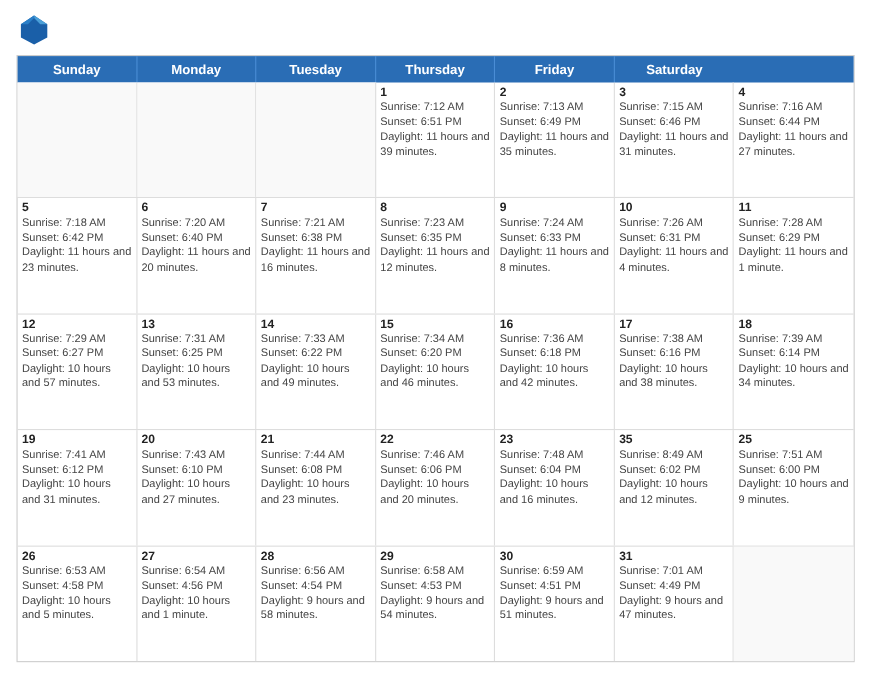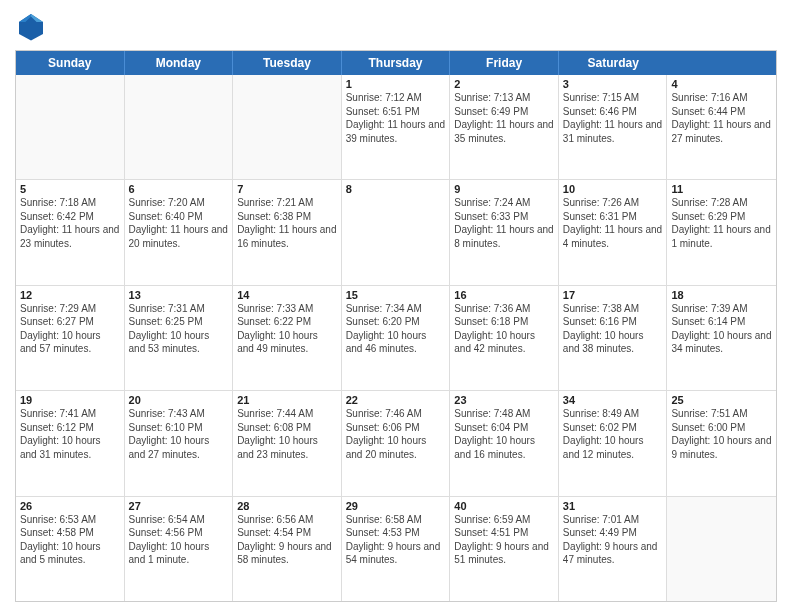--- a/index.html
+++ b/index.html
@@ -185,20 +185,23 @@
 Daylight: 11 hours and 20 minutes.</div>
           </div>
           <div class="cal-cell">
             <span class="day-num">7</span>
             <div class="cell-info">Sunrise: 7:21 AM
 Sunset: 6:38 PM
 Daylight: 11 hours and 16 minutes.</div>
           </div>
           <div class="cal-cell">
             <span class="day-num">8</span>
+            <div class="cell-info">Sunrise: 7:23 AM
+Sunset: 6:35 PM
+Daylight: 11 hours and 12 minutes.</div>
           </div>
           <div class="cal-cell">
             <span class="day-num">9</span>
             <div class="cell-info">Sunrise: 7:24 AM
 Sunset: 6:33 PM
 Daylight: 11 hours and 8 minutes.</div>
           </div>
           <div class="cal-cell">
             <span class="day-num">10</span>
             <div class="cell-info">Sunrise: 7:26 AM
@@ -281,21 +284,21 @@
 Sunset: 6:06 PM
 Daylight: 10 hours and 20 minutes.</div>
           </div>
           <div class="cal-cell">
             <span class="day-num">23</span>
             <div class="cell-info">Sunrise: 7:48 AM
 Sunset: 6:04 PM
 Daylight: 10 hours and 16 minutes.</div>
           </div>
           <div class="cal-cell">
-            <span class="day-num">34</span>
+            <span class="day-num">35</span>
             <div class="cell-info">Sunrise: 8:49 AM
 Sunset: 6:02 PM
 Daylight: 10 hours and 12 minutes.</div>
           </div>
           <div class="cal-cell">
             <span class="day-num">25</span>
             <div class="cell-info">Sunrise: 7:51 AM
 Sunset: 6:00 PM
 Daylight: 10 hours and 9 minutes.</div>
           </div>
@@ -319,21 +322,21 @@
 Sunset: 4:54 PM
 Daylight: 9 hours and 58 minutes.</div>
           </div>
           <div class="cal-cell">
             <span class="day-num">29</span>
             <div class="cell-info">Sunrise: 6:58 AM
 Sunset: 4:53 PM
 Daylight: 9 hours and 54 minutes.</div>
           </div>
           <div class="cal-cell">
-            <span class="day-num">40</span>
+            <span class="day-num">30</span>
             <div class="cell-info">Sunrise: 6:59 AM
 Sunset: 4:51 PM
 Daylight: 9 hours and 51 minutes.</div>
           </div>
           <div class="cal-cell">
             <span class="day-num">31</span>
             <div class="cell-info">Sunrise: 7:01 AM
 Sunset: 4:49 PM
 Daylight: 9 hours and 47 minutes.</div>
           </div>

